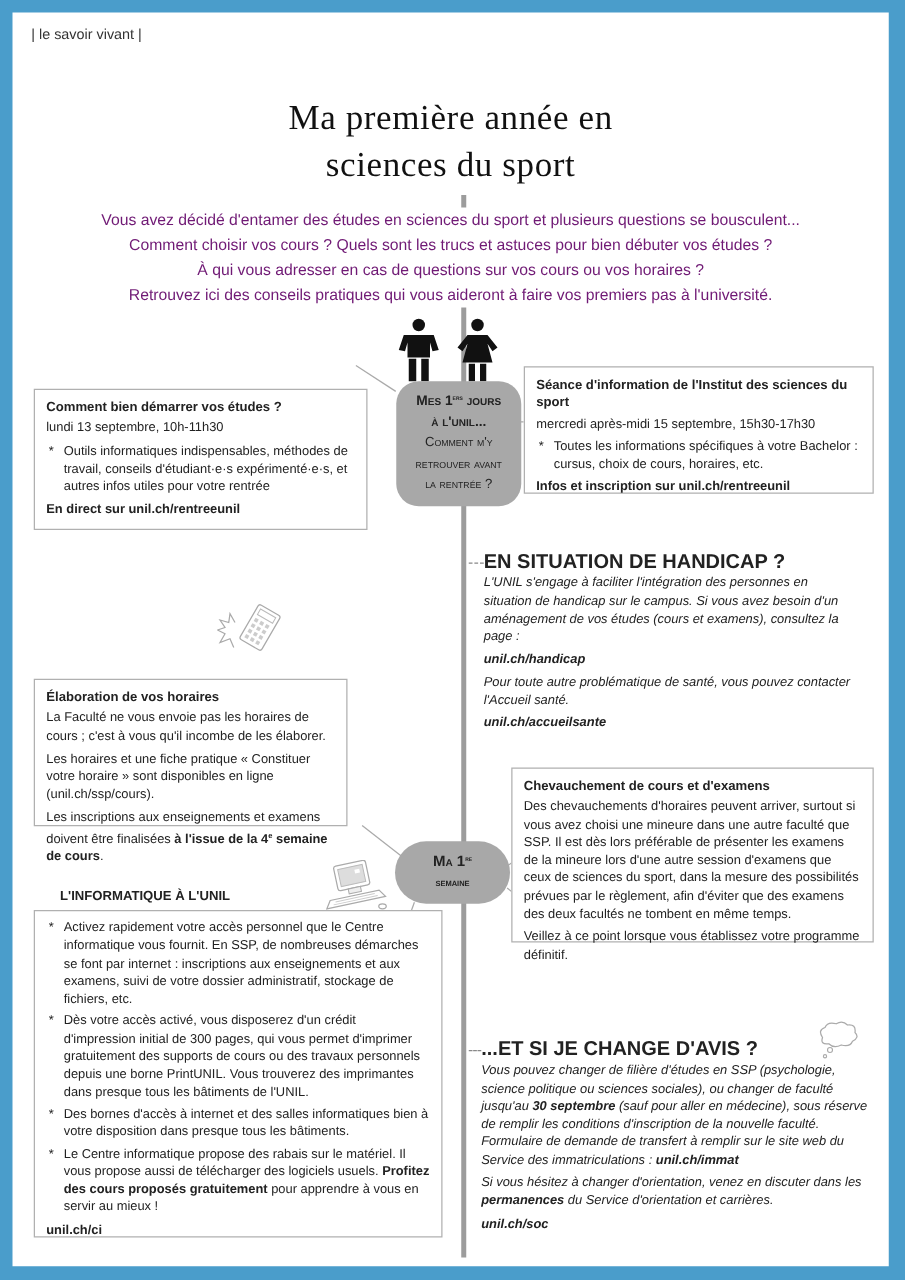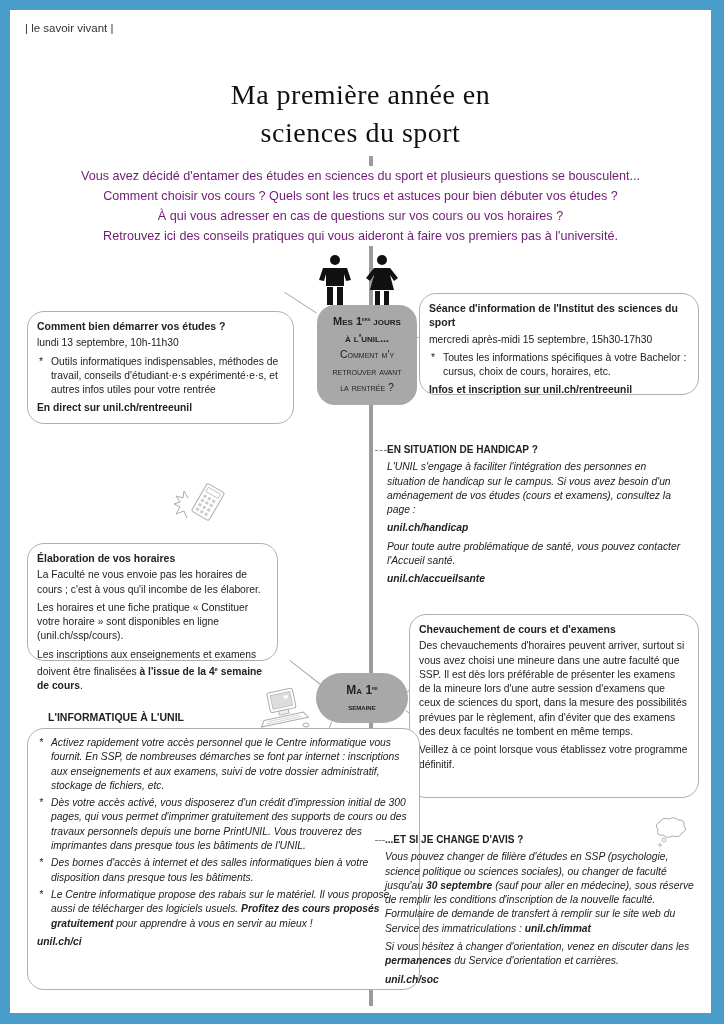--- a/index.html
+++ b/index.html
@@ -10,37 +10,37 @@
   .spine { position: absolute; left: 359px; top: 145px; width: 4px; background: #9c9c9c; }
   .slogan { left: 15px; top: 12px; font-size: 11.5px; color: #333; }
   .logo { left: 577px; top: 8px; width: 120px; }
   .logo .script { font-family: "DejaVu Serif", serif; font-style: italic; font-size: 22px; color: #555; letter-spacing: -1px; padding-left: 18px; line-height: 24px; }
   .logo .script::after { content: ""; display: inline-block; width: 32px; height: 1px; background: #777; vertical-align: 3px; margin-left: 2px; }
   .logo .uni { font-size: 6px; color: #666; line-height: 8px; }
   .logo .uni b { color: #333; }
   .logo .svc { font-size: 10px; color: #333; line-height: 12px; padding-left: 10px; }
   .title { left: 60px; top: 66px; width: 581px; text-align: center; font-family: Liberation Serif, serif; font-size: 28px; line-height: 38px; color: #111; letter-spacing: 0.5px; }
   .intro { left: 40px; top: 156px; width: 621px; text-align: center; font-size: 12.6px; line-height: 20px; color: #701a75; background: #fff; }
-  .box { position: absolute; background: #fff; border: 1px solid #b0b0b0; border-radius: 17px; padding: 7px 9px; font-size: 10.3px; line-height: 14.3px; color: #222; }
+  .box { position: absolute; background: #fff; border: 1px solid #b0b0b0; border-radius: 0; padding: 7px 9px; font-size: 10.3px; line-height: 14.3px; color: #222; }
   .box h3 { font-size: 10.5px; font-weight: bold; margin-bottom: 3px; }
   .box p { margin-bottom: 4px; }
   .box .it { }
   .box ul { list-style: none; margin-bottom: 4px; }
   .box li { position: relative; padding-left: 14px; margin-bottom: 3px; }
   .box li::before { content: "*"; position: absolute; left: 2px; top: 0; }
   .box .link { font-weight: bold; }
   .bubble { position: absolute; background: #a8a8a8; text-align: center; font-variant: small-caps; color: #222; }
   .bubble1 { left: 307px; top: 295px; width: 100px; height: 100px; border-radius: 18px; padding-top: 6px; font-size: 10.5px; line-height: 16.5px; }
   .bubble1 .b { font-weight: bold; font-size: 11px; }
   .bubble2 { left: 306px; top: 663px; width: 92px; height: 50px; border-radius: 25px; padding-top: 7px; font-weight: bold; font-size: 12px; line-height: 17px; }
   .bubble2 .sm { font-size: 9px; display: block; }
   .connector { position: absolute; height: 1px; background: #aaa; transform-origin: 0 0; }
   .dash { position: absolute; border-top: 1px dashed #888; height: 0; }
   .plain { position: absolute; font-size: 10.3px; line-height: 14.3px; color: #222; }
-  .plain h3 { font-size: 10px; font-weight: bold; margin-bottom: 3px; }
+  .plain h3 { font-size: 16px; font-weight: bold; margin-bottom: 3px; }
   .plain p { margin-bottom: 4px; font-style: italic; }
   .plain .link { font-weight: bold; }
   .hdr-it { position: absolute; left: 38px; top: 701px; font-size: 10.5px; font-weight: bold; color: #222; }
   sup { font-size: 6px; vertical-align: 4px; }
   svg { display: block; }
 </style>
 </head>
 <body>
 
 <div class="page">
@@ -147,21 +147,21 @@
     <p>La Faculté ne vous envoie pas les horaires de cours ; c'est à vous qu'il incombe de les élaborer.</p>
     <p>Les horaires et une fiche pratique « Constituer votre horaire » sont disponibles en ligne (unil.ch/ssp/cours).</p>
     <p><span>Les inscriptions aux enseignements et examens doivent être finalisées </span><b><span>à l'issue de la 4</span><sup>e</sup><span> semaine de cours</span></b><span>.</span></p>
   </div>
 
   <div class="connector" style="left:280px;top:650px;width:42px;transform:rotate(38deg);"></div>
   <div class="connector" style="left:396px;top:682px;width:16px;transform:rotate(-35deg);"></div>
   <div class="connector" style="left:396px;top:700px;width:18px;transform:rotate(38deg);"></div>
   <div class="connector" style="left:322px;top:712px;width:22px;transform:rotate(110deg);"></div>
 
-  <div class="box" style="left:399px;top:604px;width:290px;height:184px;">
+  <div class="box" style="left:399px;top:604px;width:290px;height:140px;">
     <h3>Chevauchement de cours et d'examens</h3>
     <p>Des chevauchements d'horaires peuvent arriver, surtout si vous avez choisi une mineure dans une autre faculté que SSP. Il est dès lors préférable de présenter les examens de la mineure lors d'une autre session d'examens que ceux de sciences du sport, dans la mesure des possibilités prévues par le règlement, afin d'éviter que des examens des deux facultés ne tombent en même temps.</p>
     <p>Veillez à ce point lorsque vous établissez votre programme définitif.</p>
   </div>
 
   <div class="bubble bubble2">
     <div><span>Ma 1</span><sup>re</sup></div>
     <span class="sm">semaine</span>
   </div>
 
@@ -173,21 +173,21 @@
         <rect x="30" y="8" width="4" height="3" fill="#fff"></rect>
         <rect x="22" y="22" width="10" height="4" fill="#eee" stroke="#aaa" stroke-width="0.8"></rect>
         <path d="M6 28 L46 28 L50 34 L2 34 Z" fill="#fff" stroke="#aaa" stroke-width="1"></path>
         <path d="M10 30 L42 30 M8 32 L44 32" stroke="#ccc" stroke-width="0.8"></path>
       </g>
       <ellipse cx="50" cy="37" rx="3" ry="2" fill="none" stroke="#aaa" stroke-width="1"></ellipse>
     </svg>
   </div>
 
   <div class="hdr-it">L'INFORMATIQUE À L'UNIL</div>
-  <div class="box" style="left:17px;top:718px;width:393px;height:262px;font-style:italic;">
+  <div class="box" style="left:17px;top:718px;width:327px;height:262px;">
     <ul>
       <li>Activez rapidement votre accès personnel que le Centre informatique vous fournit. En SSP, de nombreuses démarches se font par internet : inscriptions aux enseignements et aux examens, suivi de votre dossier administratif, stockage de fichiers, etc.</li>
       <li>Dès votre accès activé, vous disposerez d'un crédit d'impression initial de 300 pages, qui vous permet d'imprimer gratuitement des supports de cours ou des travaux personnels depuis une borne PrintUNIL. Vous trouverez des imprimantes dans presque tous les bâtiments de l'UNIL.</li>
       <li>Des bornes d'accès à internet et des salles informatiques bien à votre disposition dans presque tous les bâtiments.</li>
       <li><span>Le Centre informatique propose des rabais sur le matériel. Il vous propose aussi de télécharger des logiciels usuels. </span><b>Profitez des cours proposés gratuitement</b><span> pour apprendre à vous en servir au mieux !</span></li>
     </ul>
     <div class="link">unil.ch/ci</div>
   </div>
 
   <div class="abs" style="left:640px;top:806px;">

